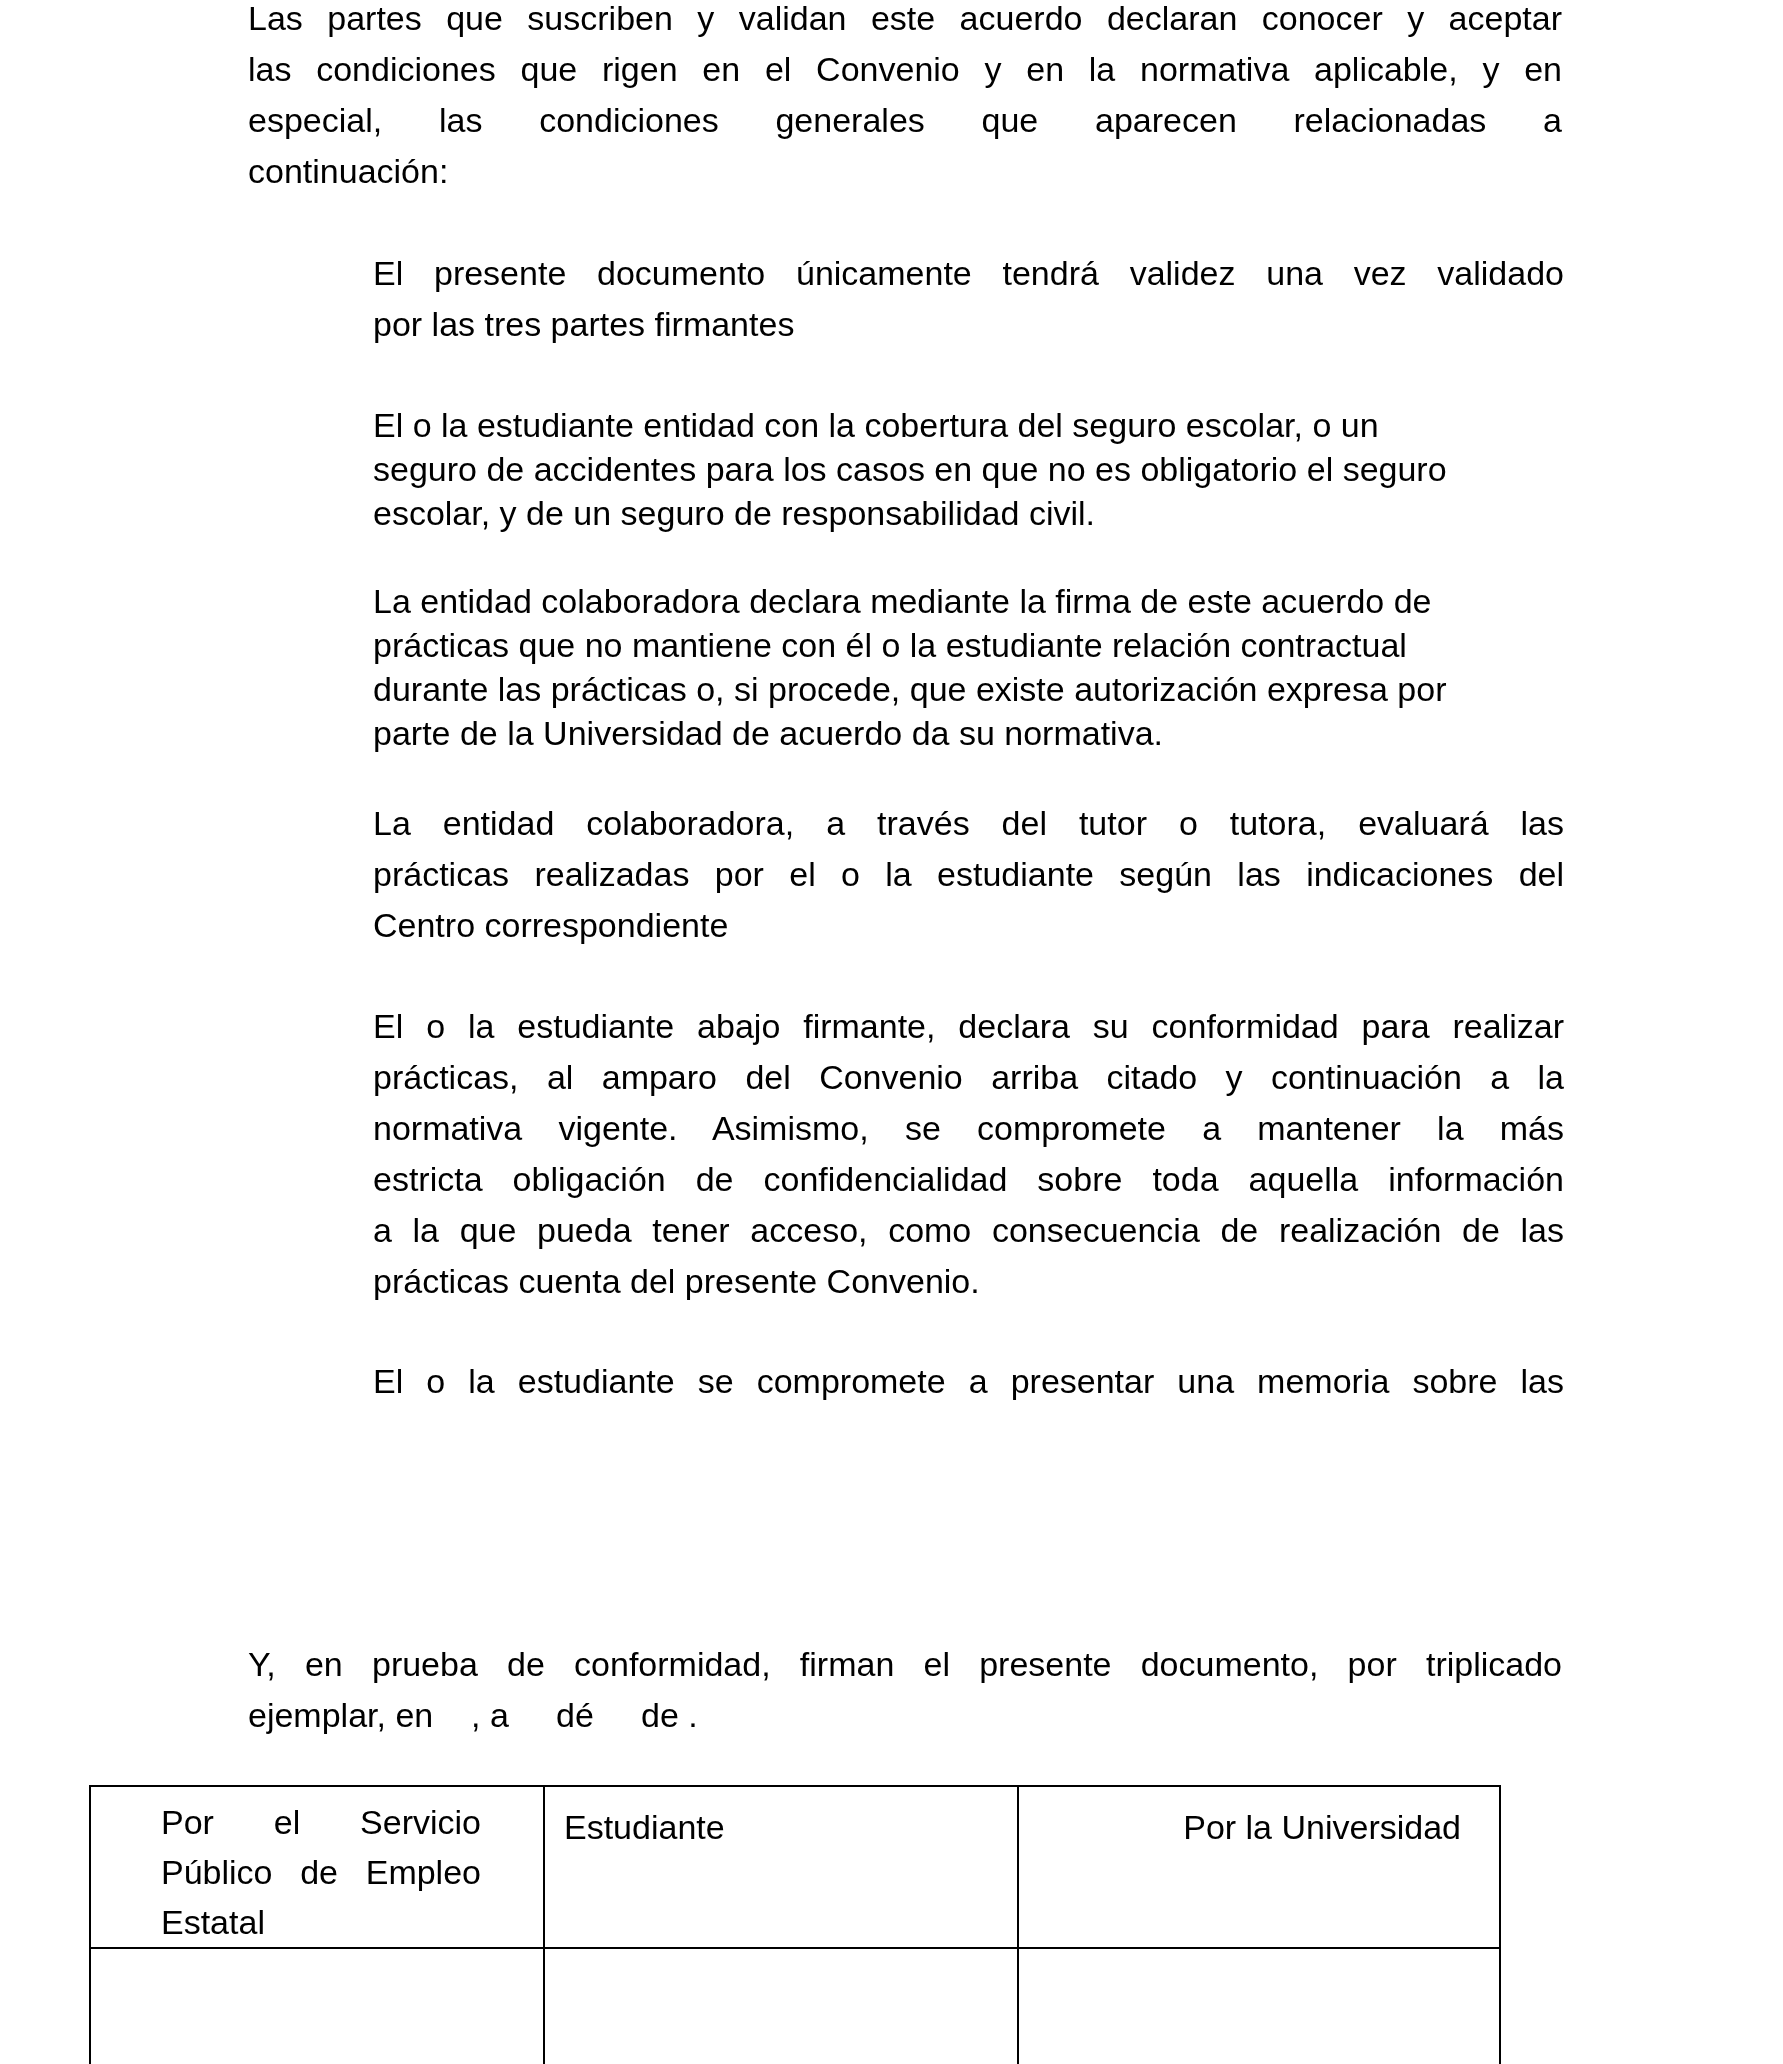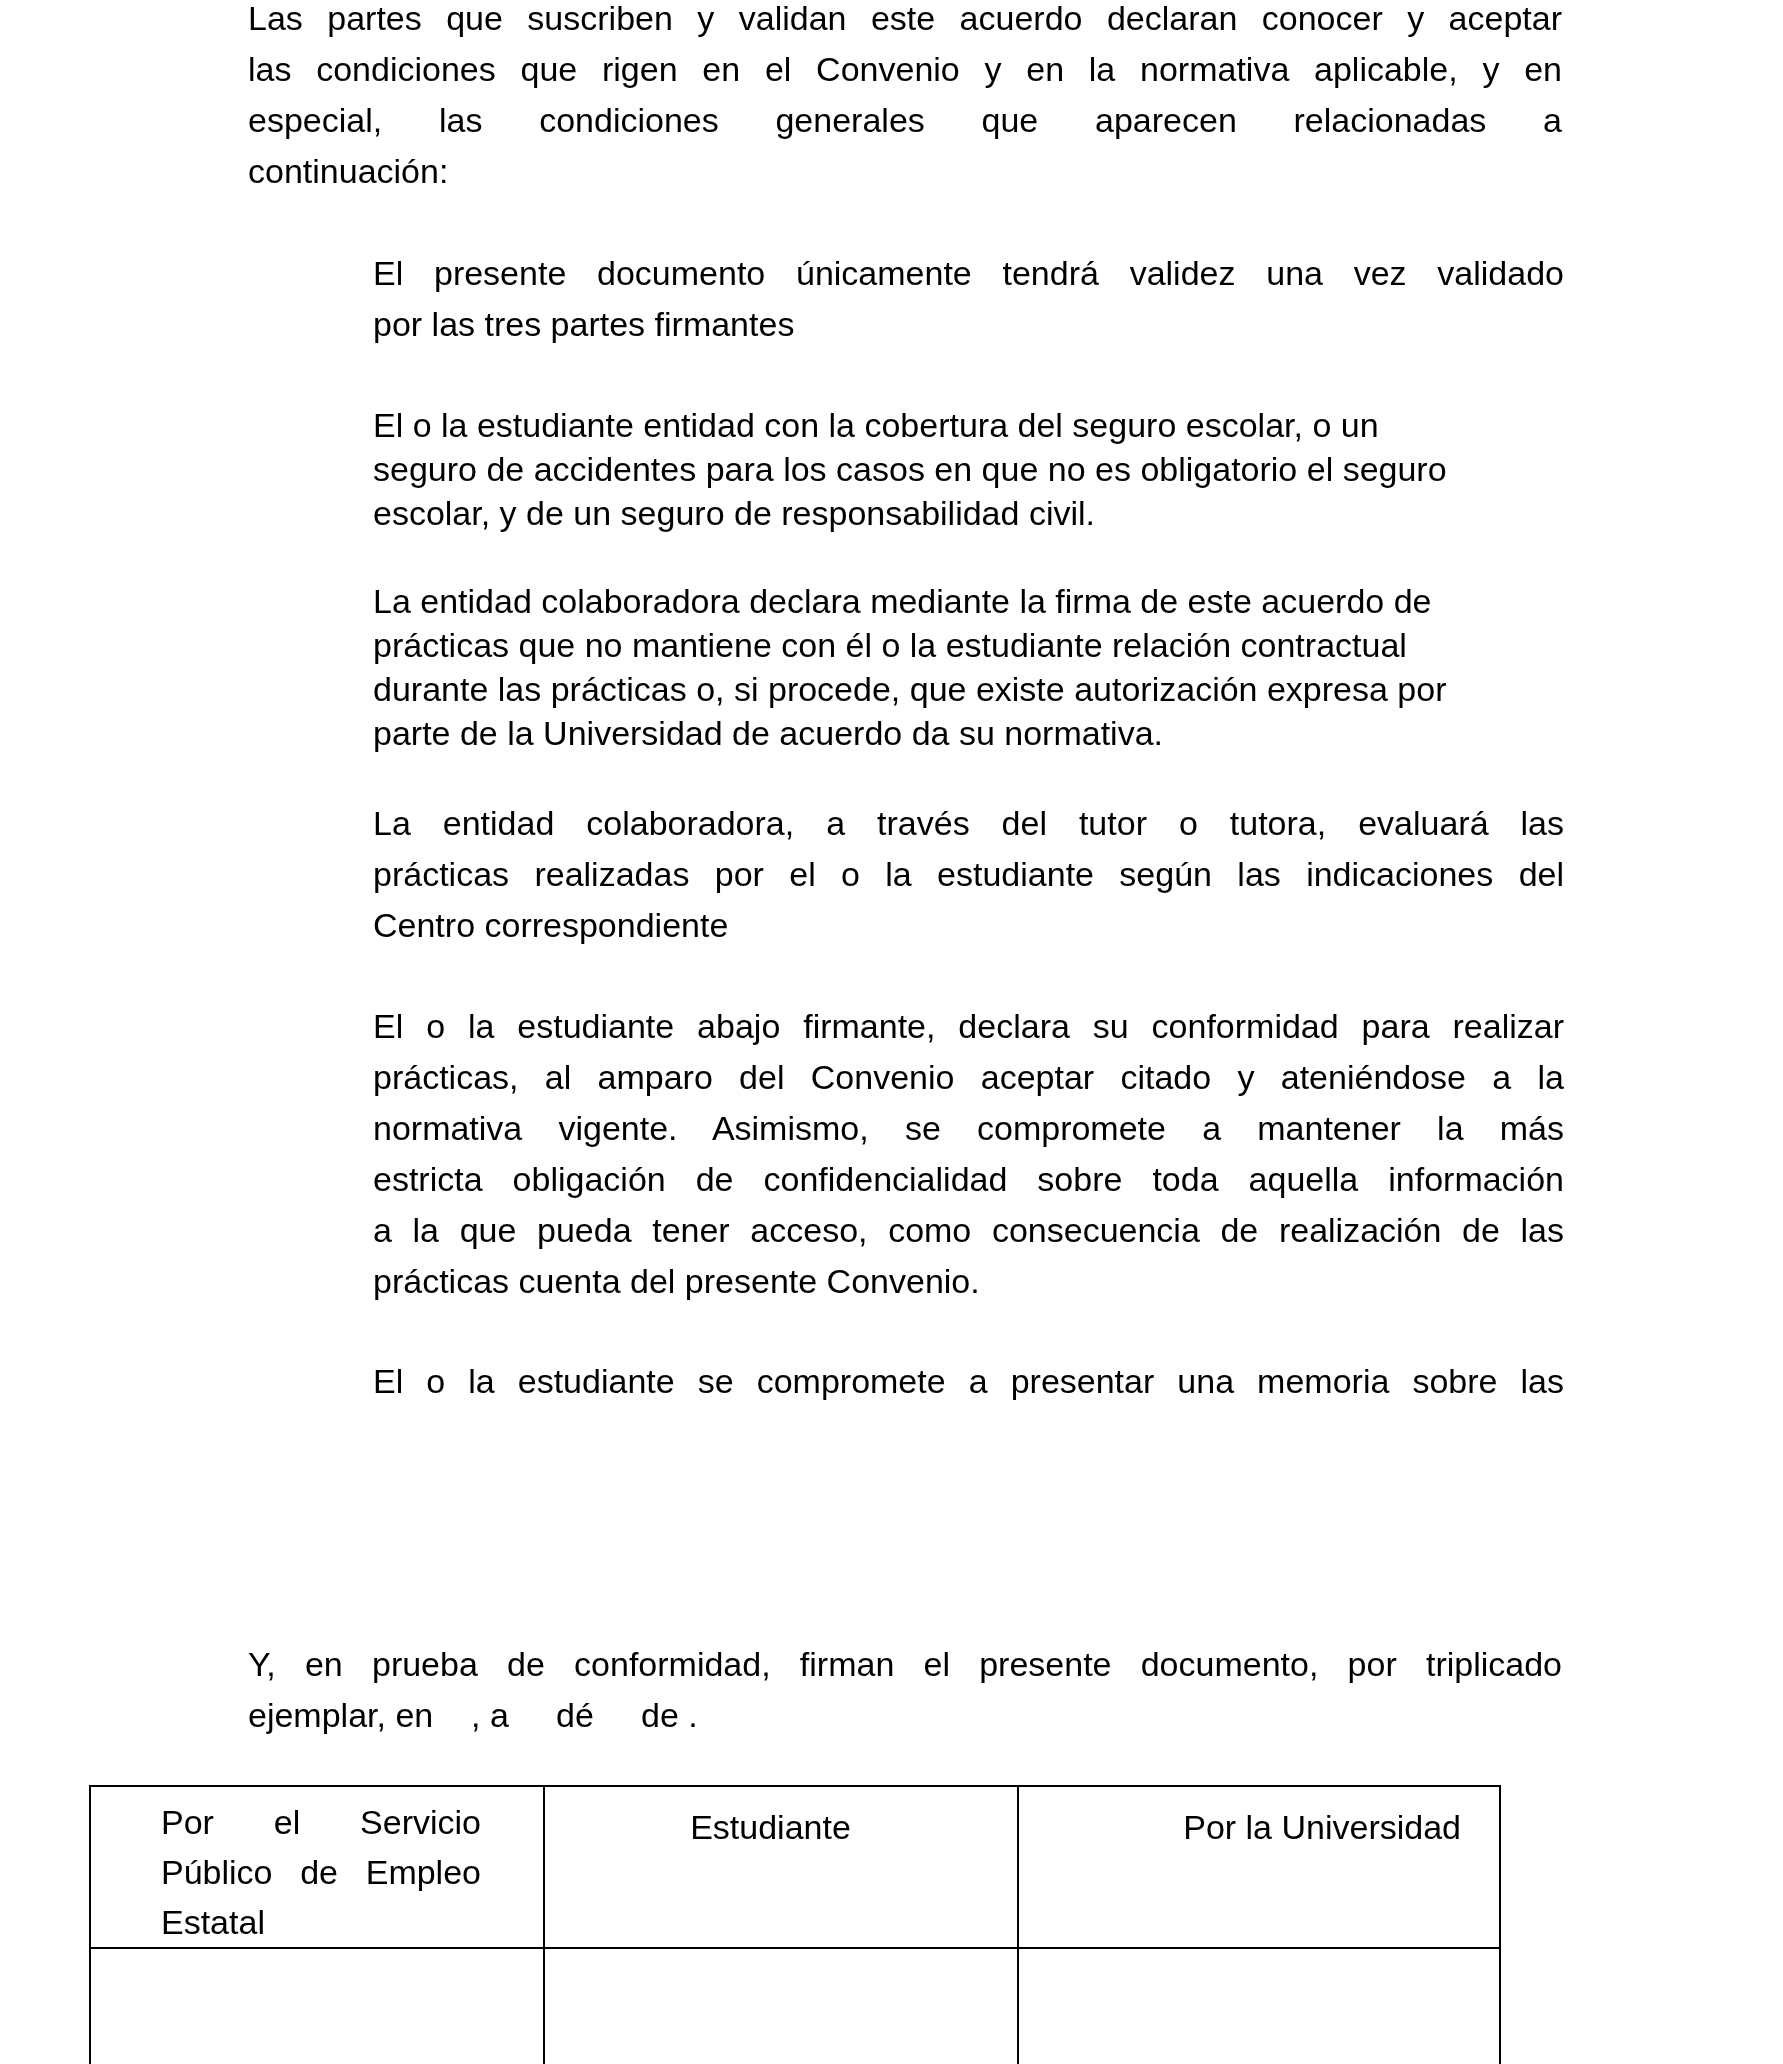--- a/index.html
+++ b/index.html
@@ -62,22 +62,23 @@
     line-height: 50px;
   }
   .c1 .cell-text {
     padding: 10px 62px 0 70px;
     text-align: justify;
   }
   .c1 .cell-text span { display: block; text-align: justify; text-align-last: justify; white-space: nowrap; }
   .c1 .cell-text span.last { text-align-last: left; }
   .c2 .cell-text {
     padding: 15px 0 0 11px;
-    text-align: center;
+    text-align: left;
     padding-right: 32px;
+    margin-left: 8px;
   }
   .c3 .cell-text {
     padding: 15px 38px 0 0;
     text-align: right;
   }
 </style>
 </head>
 <body>
 
 <div class="para p-loose" style="left:248px; top:-6.7px; width:1314px;">
@@ -106,21 +107,21 @@
 </div>
 
 <div class="para p-loose" style="left:373px; top:798px; width:1191px;">
   <span class="line">La entidad colaboradora, a través del tutor o tutora, evaluará las</span>
   <span class="line">prácticas realizadas por el o la estudiante según las indicaciones del</span>
   <span class="line last">Centro correspondiente</span>
 </div>
 
 <div class="para p-loose" style="left:373px; top:1001px; width:1191px;">
   <span class="line">El o la estudiante abajo firmante, declara su conformidad para realizar</span>
-  <span class="line">prácticas, al amparo del Convenio aceptar citado y ateniéndose a la</span>
+  <span class="line">prácticas, al amparo del Convenio arriba citado y continuación a la</span>
   <span class="line">normativa vigente. Asimismo, se compromete a mantener la más</span>
   <span class="line">estricta obligación de confidencialidad sobre toda aquella información</span>
   <span class="line">a la que pueda tener acceso, como consecuencia de realización de las</span>
   <span class="line last">prácticas cuenta del presente Convenio.</span>
 </div>
 
 <div class="para p-loose" style="left:373px; top:1356px; width:1191px;">
   <span class="line">El o la estudiante se compromete a presentar una memoria sobre las</span>
 </div>
 

